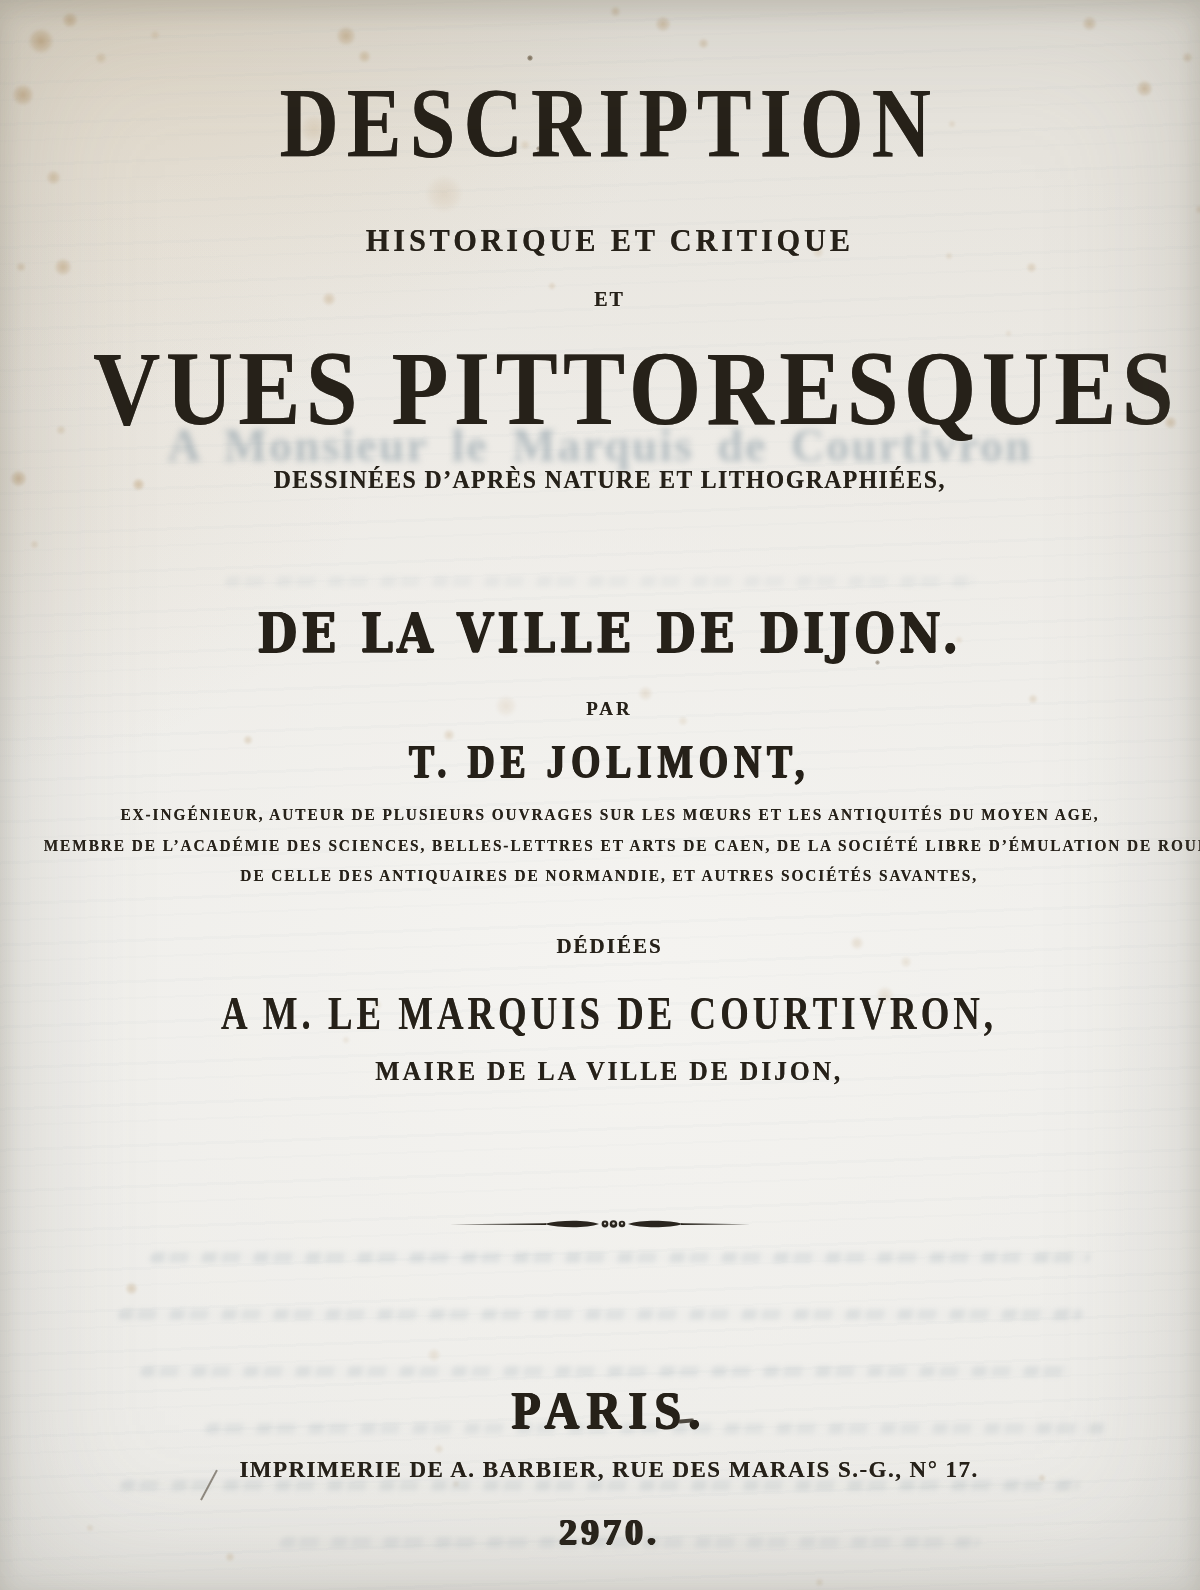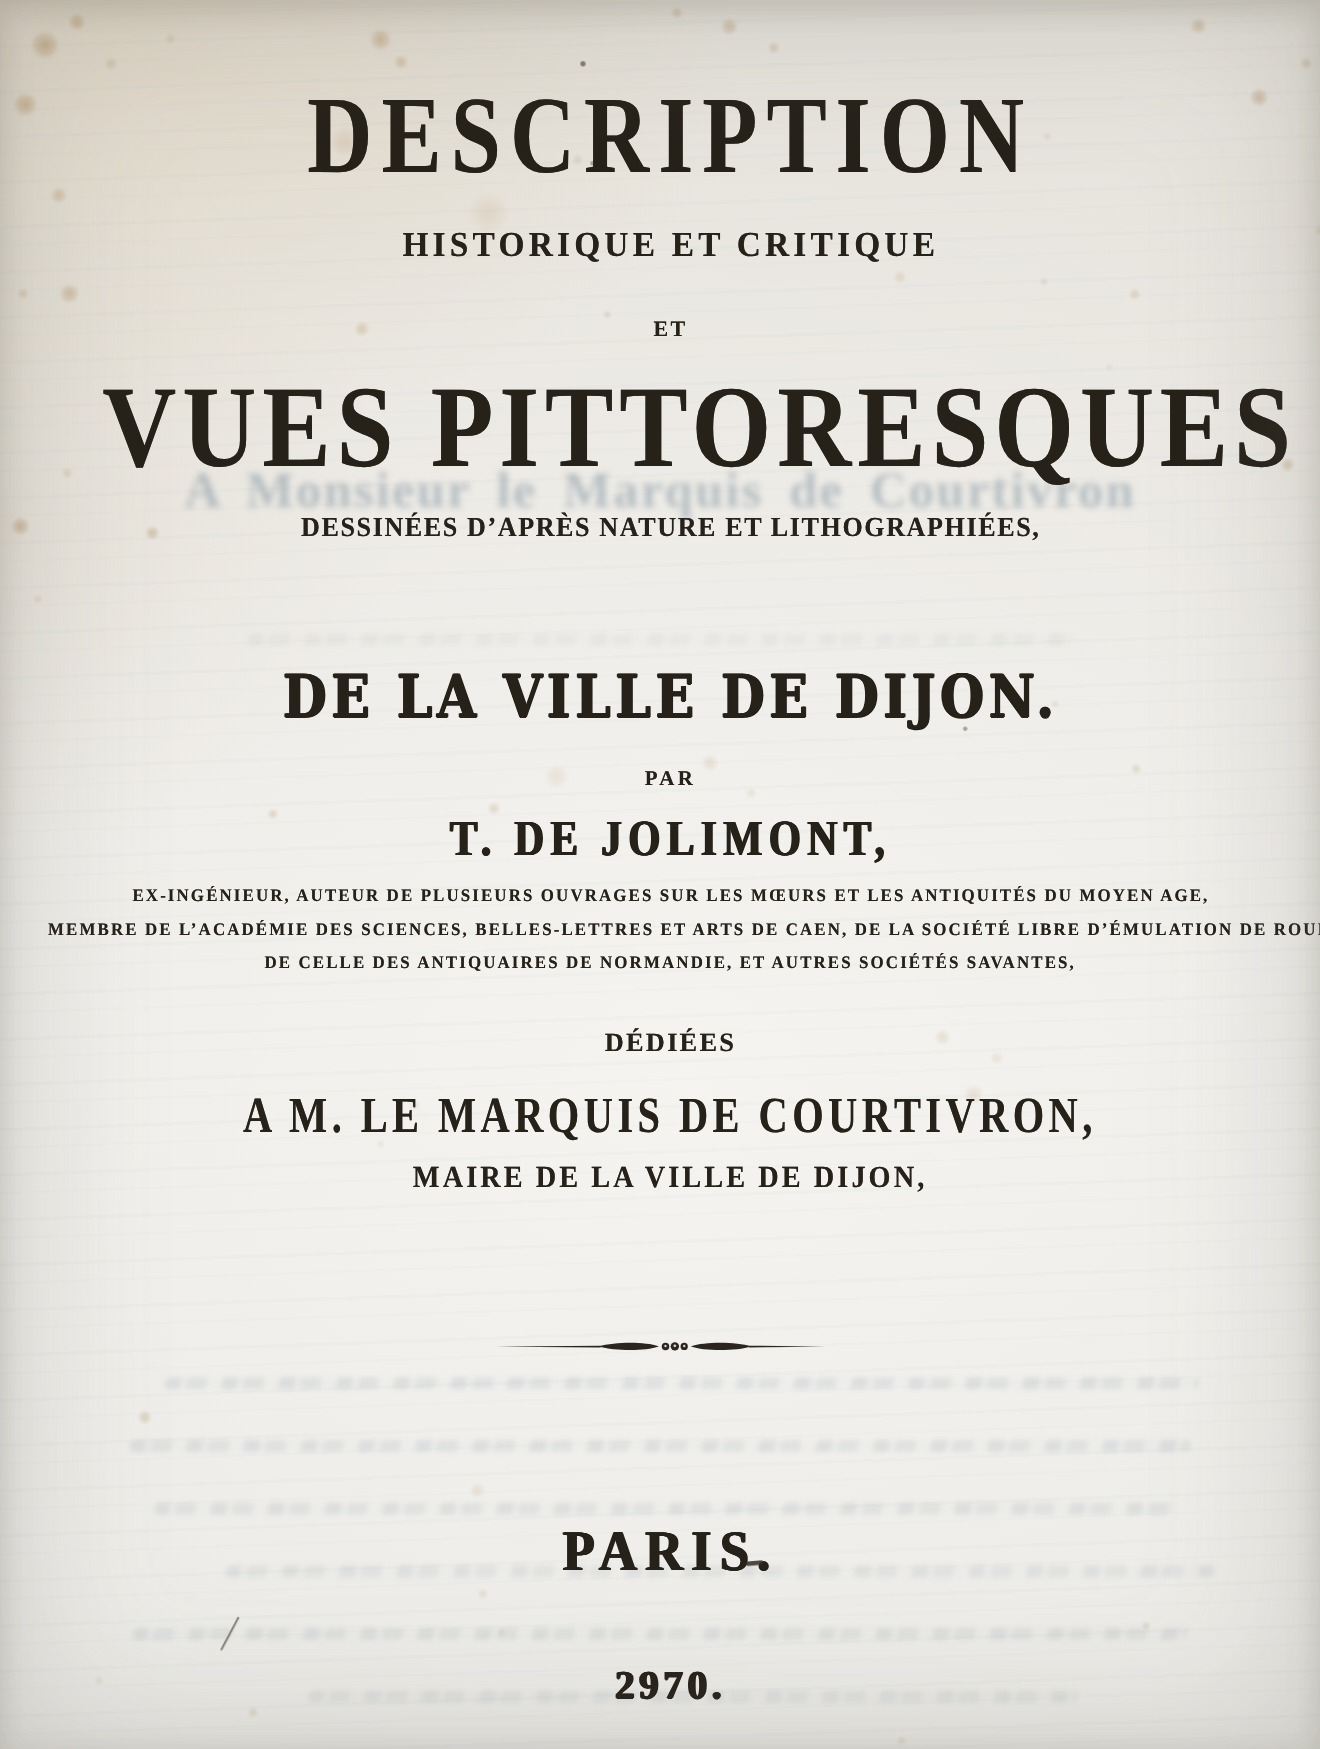--- a/index.html
+++ b/index.html
@@ -82,21 +82,21 @@
 <div class="page">
 
   <div class="streaks"></div>
 
   <div class="ghost-blackletter" style="top:423px; font-size:46px; letter-spacing:2px; word-spacing:10px;">A Monsieur le Marquis de Courtivron</div>
 
   <div class="abs" style="top:73px;">
     <span class="cond ink" style="font-size:100px; font-weight:700; letter-spacing:10px; transform:scaleX(0.82);">DESCRIPTION</span>
   </div>
 
-  <div class="abs" style="top:206px;">
+  <div class="abs" style="top:224px;">
     <span class="cond ink" style="font-size:32px; font-weight:700; letter-spacing:4px; transform:scaleX(0.95);">HISTORIQUE ET CRITIQUE</span>
   </div>
 
   <div class="abs" style="top:289px;">
     <span class="cond ink" style="font-size:20px; font-weight:700; letter-spacing:2px;">ET</span>
   </div>
 
   <div class="abs" style="top:336px;">
     <span class="cond ink" style="font-size:106px; font-weight:700; letter-spacing:6px; transform:scaleX(0.88);">VUES PITTORESQUES</span>
   </div>
@@ -122,21 +122,21 @@
     <span class="cond ink" style="font-size:16px; font-weight:700; letter-spacing:2px; transform:scaleX(0.96);">EX-INGÉNIEUR, AUTEUR DE PLUSIEURS OUVRAGES SUR LES MŒURS ET LES ANTIQUITÉS DU MOYEN AGE,</span>
   </div>
   <div class="abs" style="top:838px;">
     <span class="cond ink" style="font-size:16px; font-weight:700; letter-spacing:2px; transform:scaleX(0.96);">MEMBRE DE L’ACADÉMIE DES SCIENCES, BELLES-LETTRES ET ARTS DE CAEN, DE LA SOCIÉTÉ LIBRE D’ÉMULATION DE ROUEN,</span>
   </div>
   <div class="abs" style="top:868px;">
     <span class="cond ink" style="font-size:16px; font-weight:700; letter-spacing:2px; transform:scaleX(0.96);">DE CELLE DES ANTIQUAIRES DE NORMANDIE, ET AUTRES SOCIÉTÉS SAVANTES,</span>
   </div>
 
   <div class="abs" style="top:936px;">
-    <span class="cond ink" style="font-size:24px; font-weight:700; letter-spacing:2px;">DÉDIÉES</span>
+    <span class="cond ink" style="font-size:21px; font-weight:700; letter-spacing:2px;">DÉDIÉES</span>
   </div>
 
   <div class="abs" style="top:1057px;">
     <span class="cond ink" style="font-size:28px; font-weight:700; letter-spacing:3px; transform:scaleX(0.92);">MAIRE DE LA VILLE DE DIJON,</span>
   </div>
 
   <div class="abs" style="top:991px;">
     <span class="cond ink" style="font-size:46px; font-weight:700; letter-spacing:5px; transform:scaleX(0.80);">A M. LE MARQUIS DE COURTIVRON,</span>
   </div>
 
@@ -156,20 +156,23 @@
       <circle cx="163.5" cy="11.5" r="1.3"></circle>
       <circle cx="172" cy="11.6" r="1.1"></circle>
     </g>
   </svg>
 
   <div class="abs" style="top:1385px;">
     <span class="cond thick" style="font-size:52px; font-weight:700; letter-spacing:8px; transform:scaleX(0.92);">PARIS.</span>
   </div>
   <div class="artifact-dash" style="left:678px; top:1419px; width:16px; height:4px;"></div>
 
+  <div class="abs" style="top:1457px;">
+    <span class="cond ink" style="font-size:24px; font-weight:700; letter-spacing:1.5px; transform:scaleX(0.96);">IMPRIMERIE DE A. BARBIER, RUE DES MARAIS S.-G., N° 17.</span>
+  </div>
   <div class="scratch" style="left:208px; top:1468px; height:34px;"></div>
 
   <div class="abs" style="top:1514px;">
     <span class="cond thick" style="font-size:36px; font-weight:700; letter-spacing:4px;">2970.</span>
   </div>
 
   <div id="foxing">
       <span class="spot t" style="left: 28px; top: 28px; width: 26px; height: 26px; opacity: 0.5;"></span>
       <span class="spot t" style="left: 62px; top: 12px; width: 16px; height: 16px; opacity: 0.42;"></span>
       <span class="spot t" style="left: 12px; top: 84px; width: 22px; height: 22px; opacity: 0.46;"></span>

